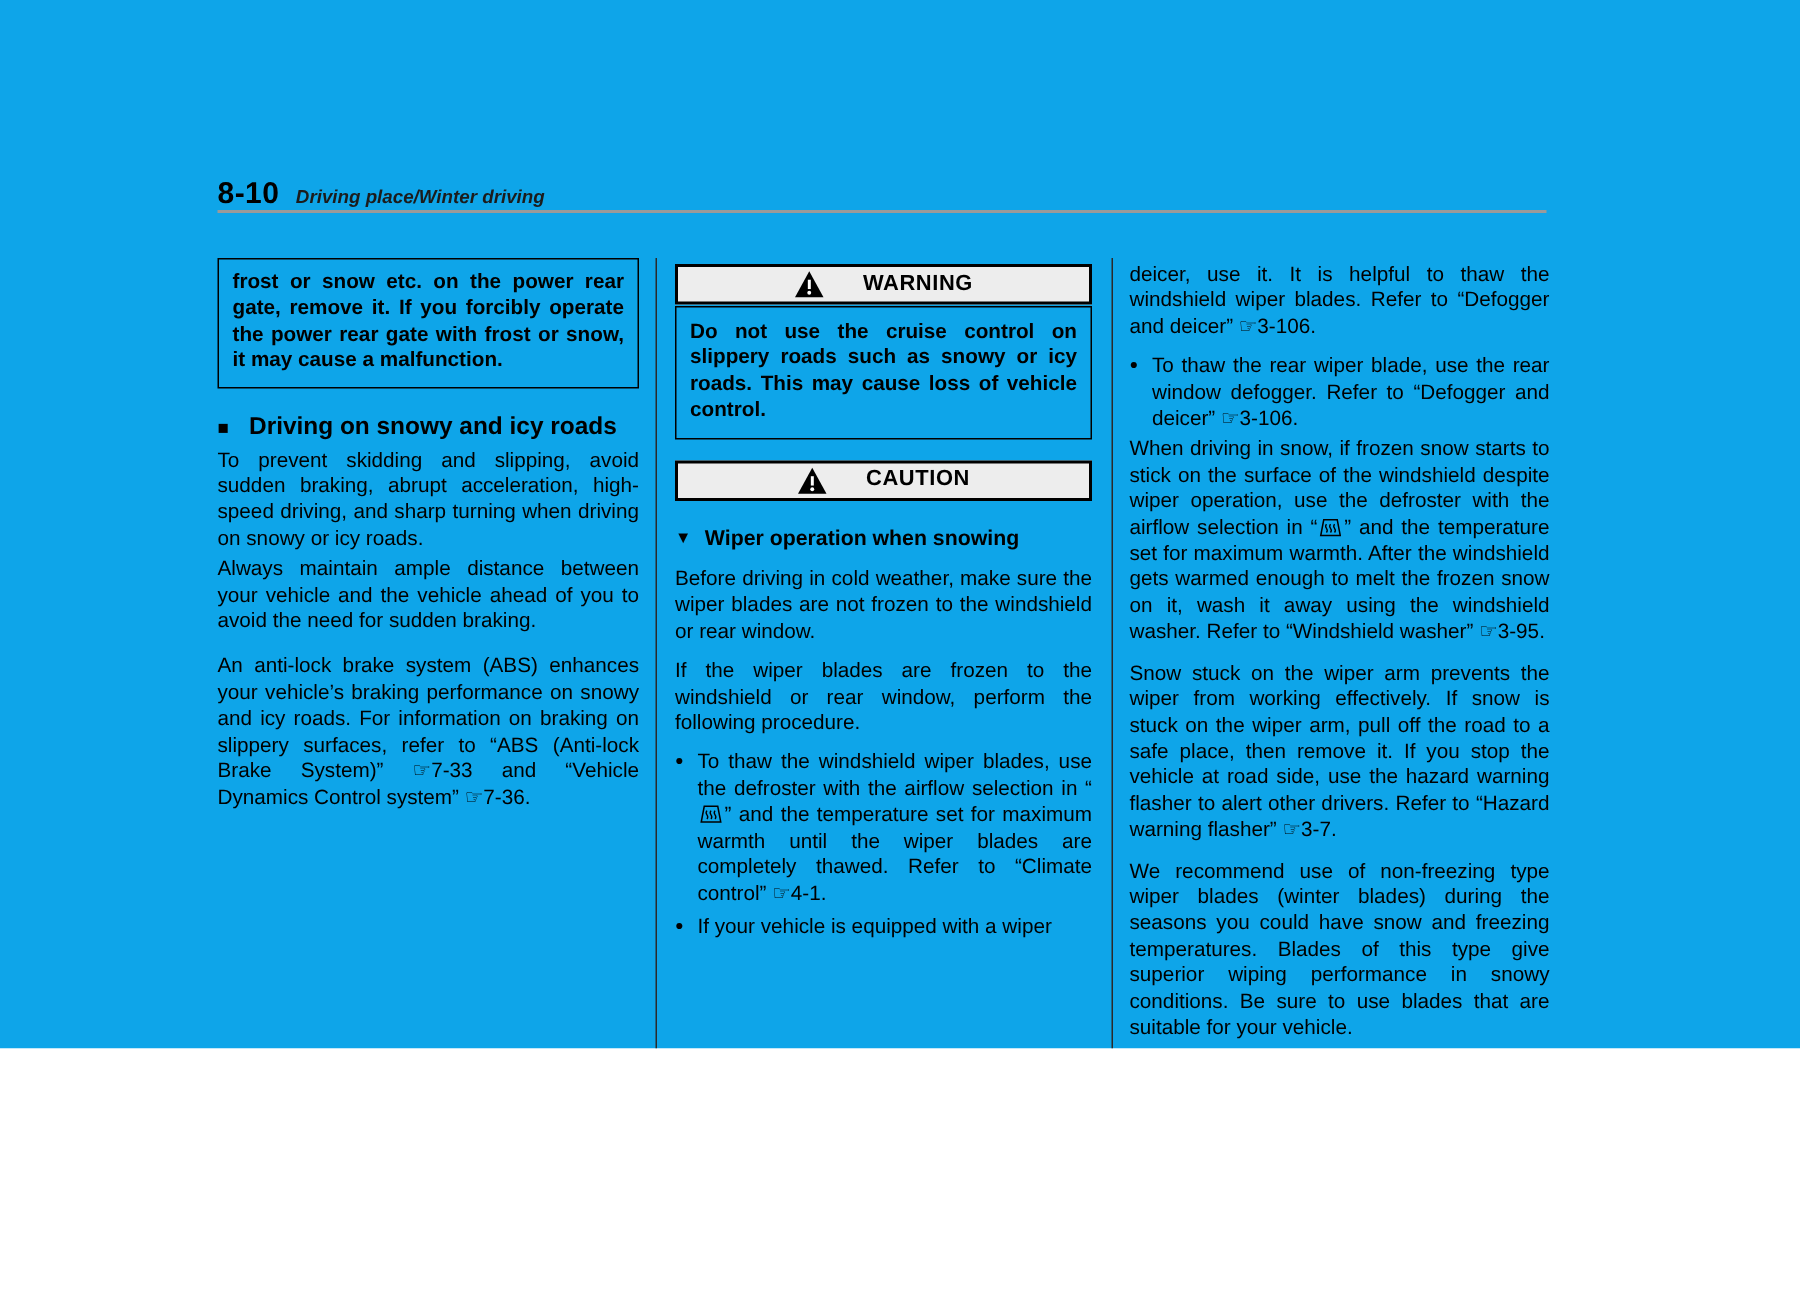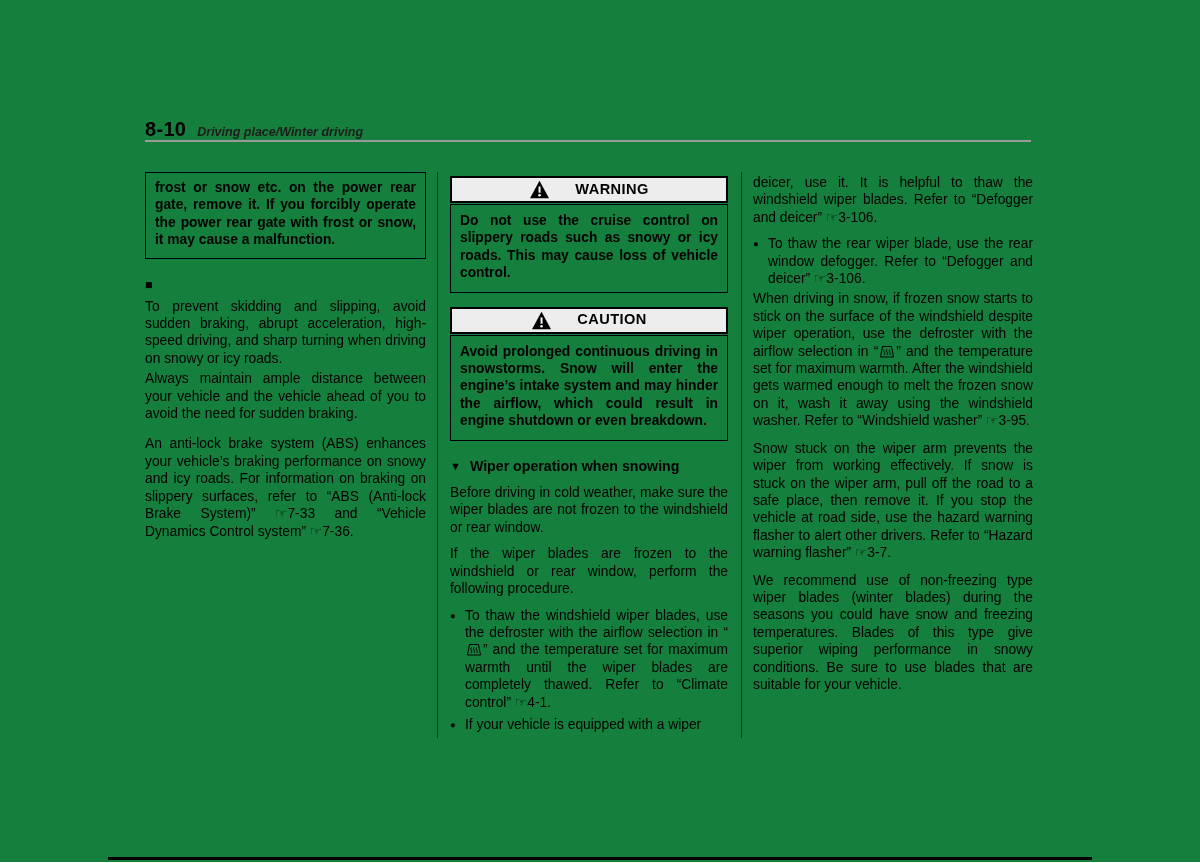--- a/index.html
+++ b/index.html
@@ -1,16 +1,16 @@
 <!DOCTYPE html>
 <html><head>
 <meta charset="utf-8">
 <style>
   html,body{margin:0;padding:0;background:#fff;}
-  .page{position:relative;width:1200px;height:862px;background:#15803d;overflow:hidden;
+  .page{position:relative;width:1200px;height:699px;background:#0ea5e9;overflow:hidden;
         font-family:"Liberation Sans","DejaVu Sans",sans-serif;color:#000;}
 
   
   .header{position:absolute;left:145px;top:118px;display:flex;align-items:baseline;gap:11px;}
   .pagenum{font-size:20px;font-weight:bold;letter-spacing:.3px;}
   .sectitle{font-size:12.5px;font-weight:bold;font-style:italic;color:#1c1c1c;}
   .rule{position:absolute;left:145px;top:140px;width:886px;height:2px;background:#9a9a9a;}
 
   
   .col{position:absolute;font-size:13.8px;line-height:17.4px;text-align:justify;}
@@ -68,20 +68,21 @@
   <div class="divider divider-1"></div>
   <div class="divider divider-2"></div>
 
   <div class="col col-left">
     <div class="notebox">
       <p>frost or snow etc. on the power rear gate, remove it. If you forcibly operate the power rear gate with frost or snow, it may cause a malfunction.</p>
     </div>
 
     <div class="h2">
       <span class="sq">■</span>
+      <span>Driving on snowy and icy roads</span>
     </div>
 
     <p class="para">To prevent skidding and slipping, avoid sudden braking, abrupt acceleration, high-speed driving, and sharp turning when driving on snowy or icy roads.</p>
     <p class="para">Always maintain ample distance between your vehicle and the vehicle ahead of you to avoid the need for sudden braking.</p>
     <p class="para gap">An anti-lock brake system (ABS) enhances your vehicle’s braking performance on snowy and icy roads. For information on braking on slippery surfaces, refer to “ABS (Anti-lock Brake System)” ☞7-33 and “Vehicle Dynamics Control system” ☞7-36.</p>
   </div>
 
   <div class="col col-mid">
 
     <div class="alert">
@@ -99,23 +100,20 @@
     </div>
 
     <div class="alert caution">
       <div class="alert-head">
         <svg class="warn-icon" width="21" height="19" viewBox="0 0 24 22">
           <path d="M12 1 L23 21 H1 Z" fill="#000"></path>
           <rect x="10.9" y="7.5" width="2.3" height="7.2" fill="#fff"></rect>
           <circle cx="12" cy="17.6" r="1.5" fill="#fff"></circle>
         </svg>
         <span>CAUTION</span>
-      </div>
-      <div class="alert-body">
-        <p>Avoid prolonged continuous driving in snowstorms. Snow will enter the engine’s intake system and may hinder the airflow, which could result in engine shutdown or even breakdown.</p>
       </div>
     </div>
 
     <div class="sub">
       <span class="tri">▼</span>
       <span>Wiper operation when snowing</span>
     </div>
 
     <p class="para gap-sm">Before driving in cold weather, make sure the wiper blades are not frozen to the windshield or rear window.</p>
     <p class="para gap-sm">If the wiper blades are frozen to the windshield or rear window, perform the following procedure.</p>

